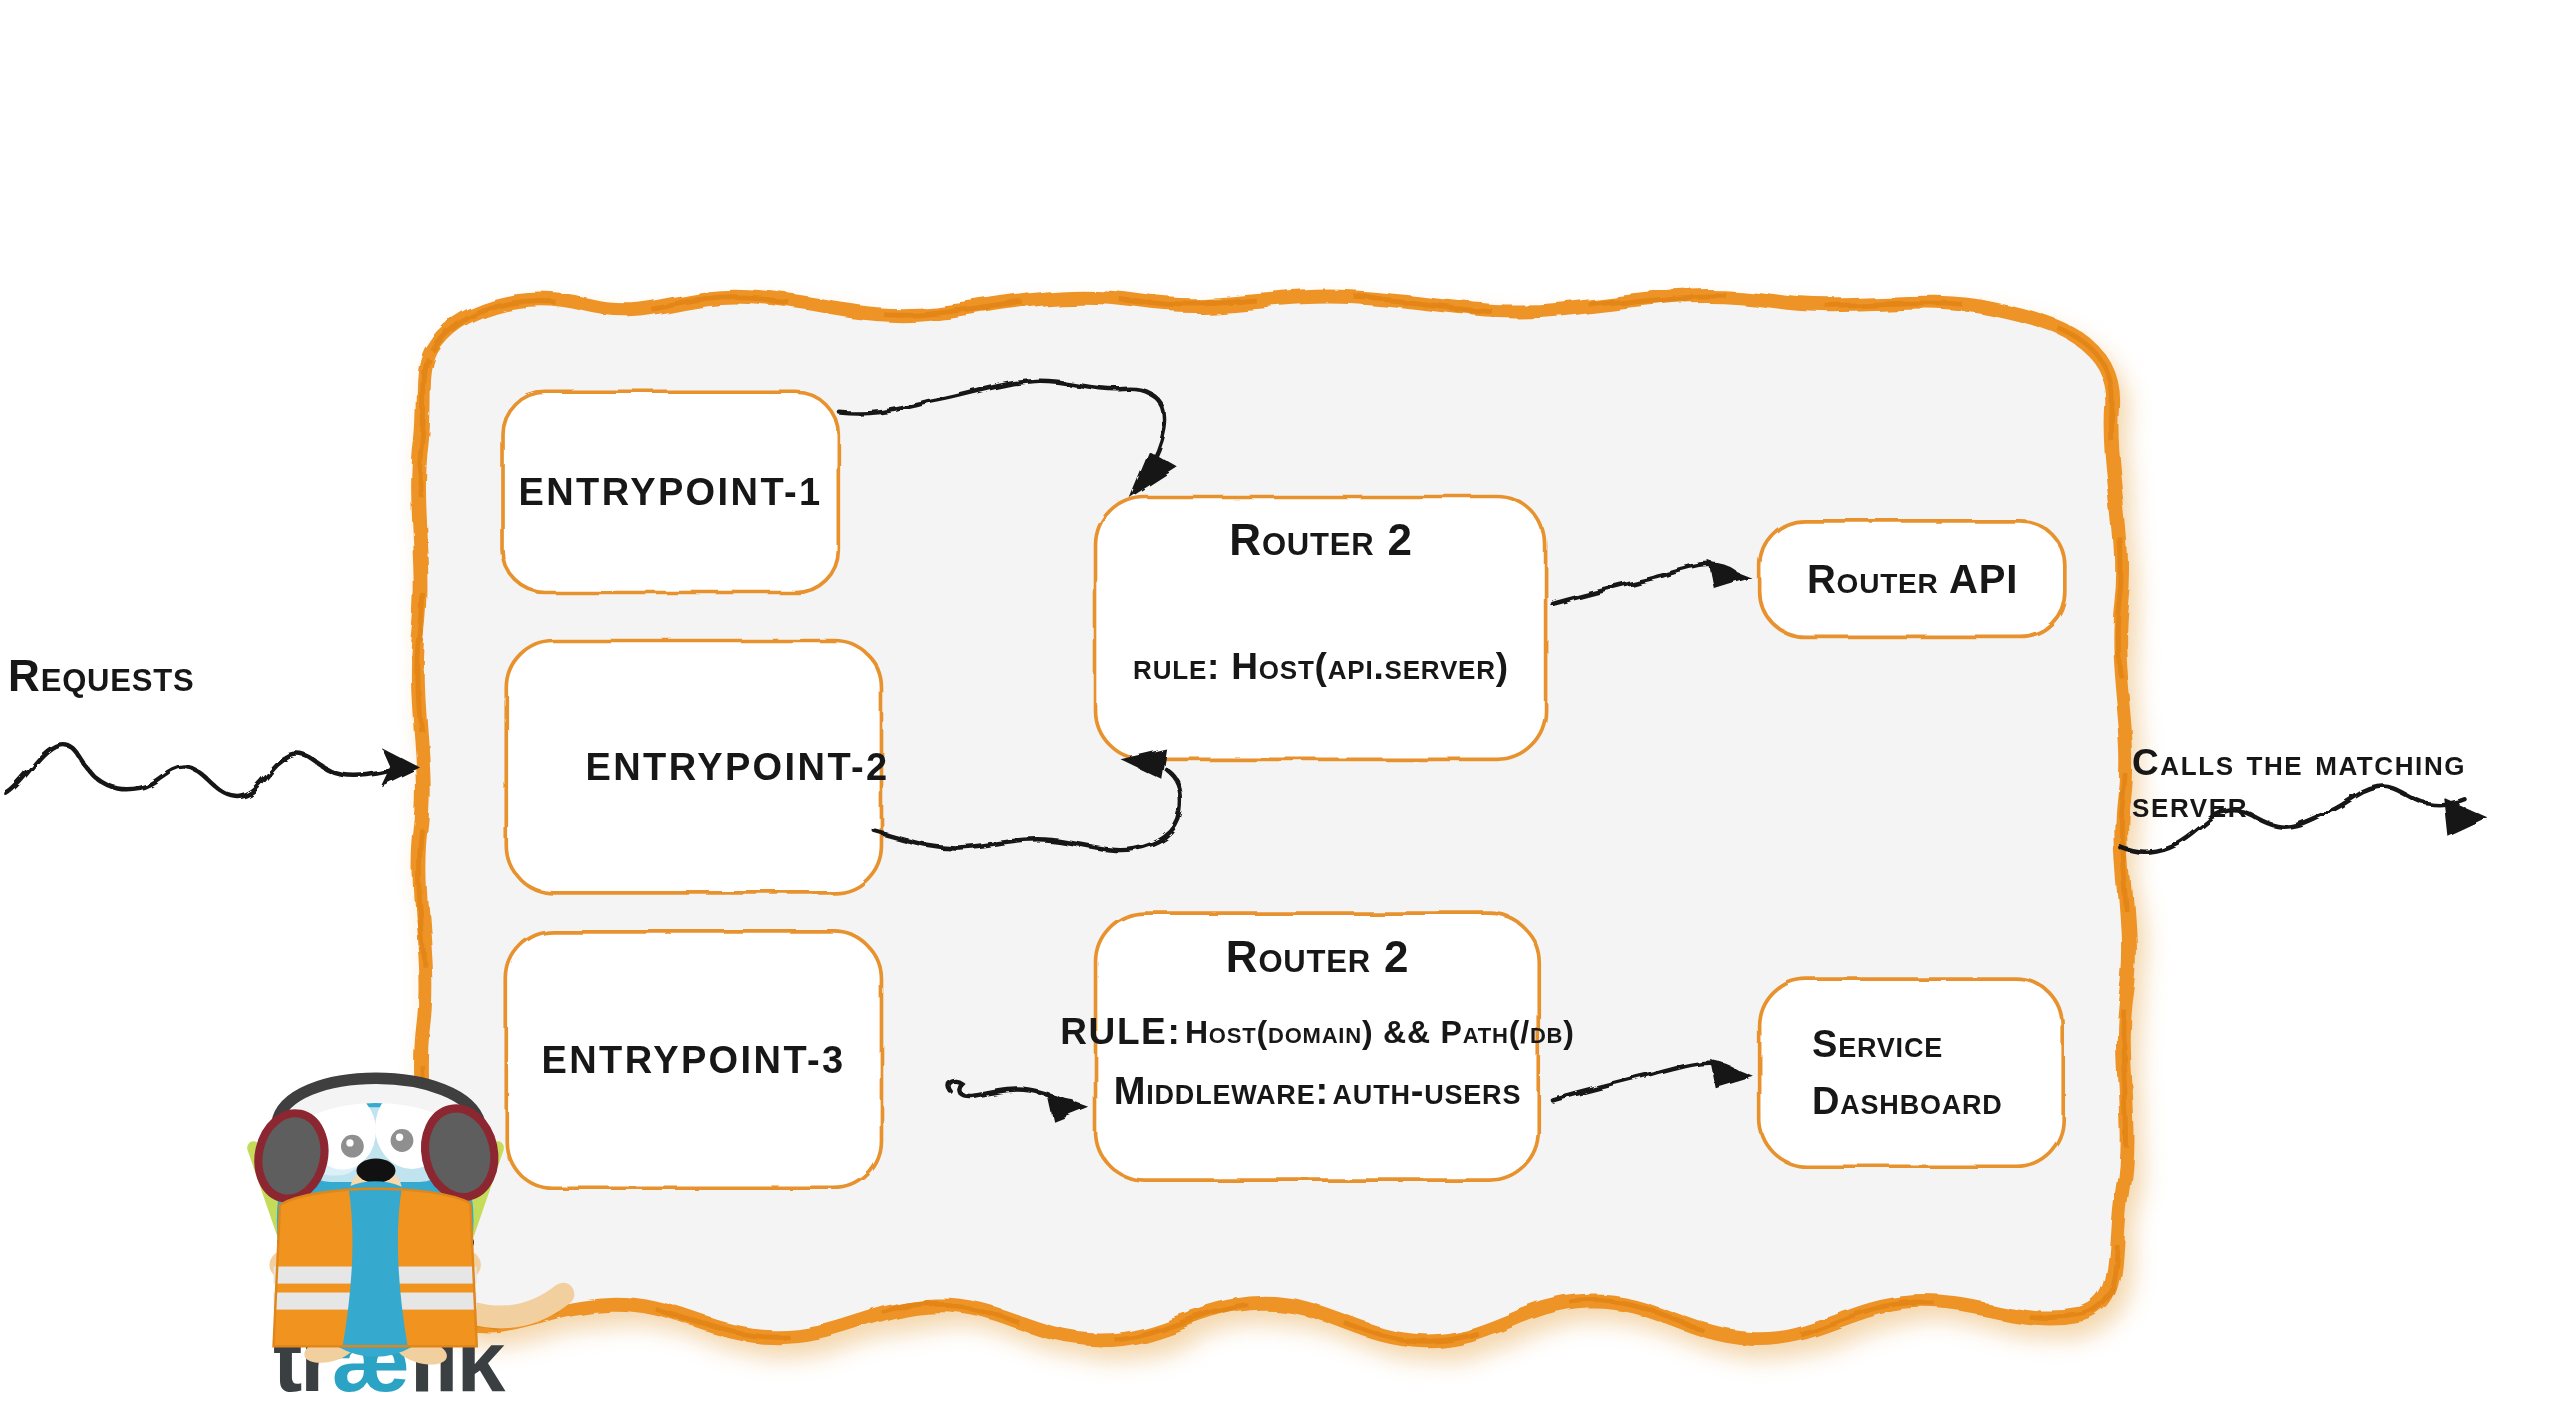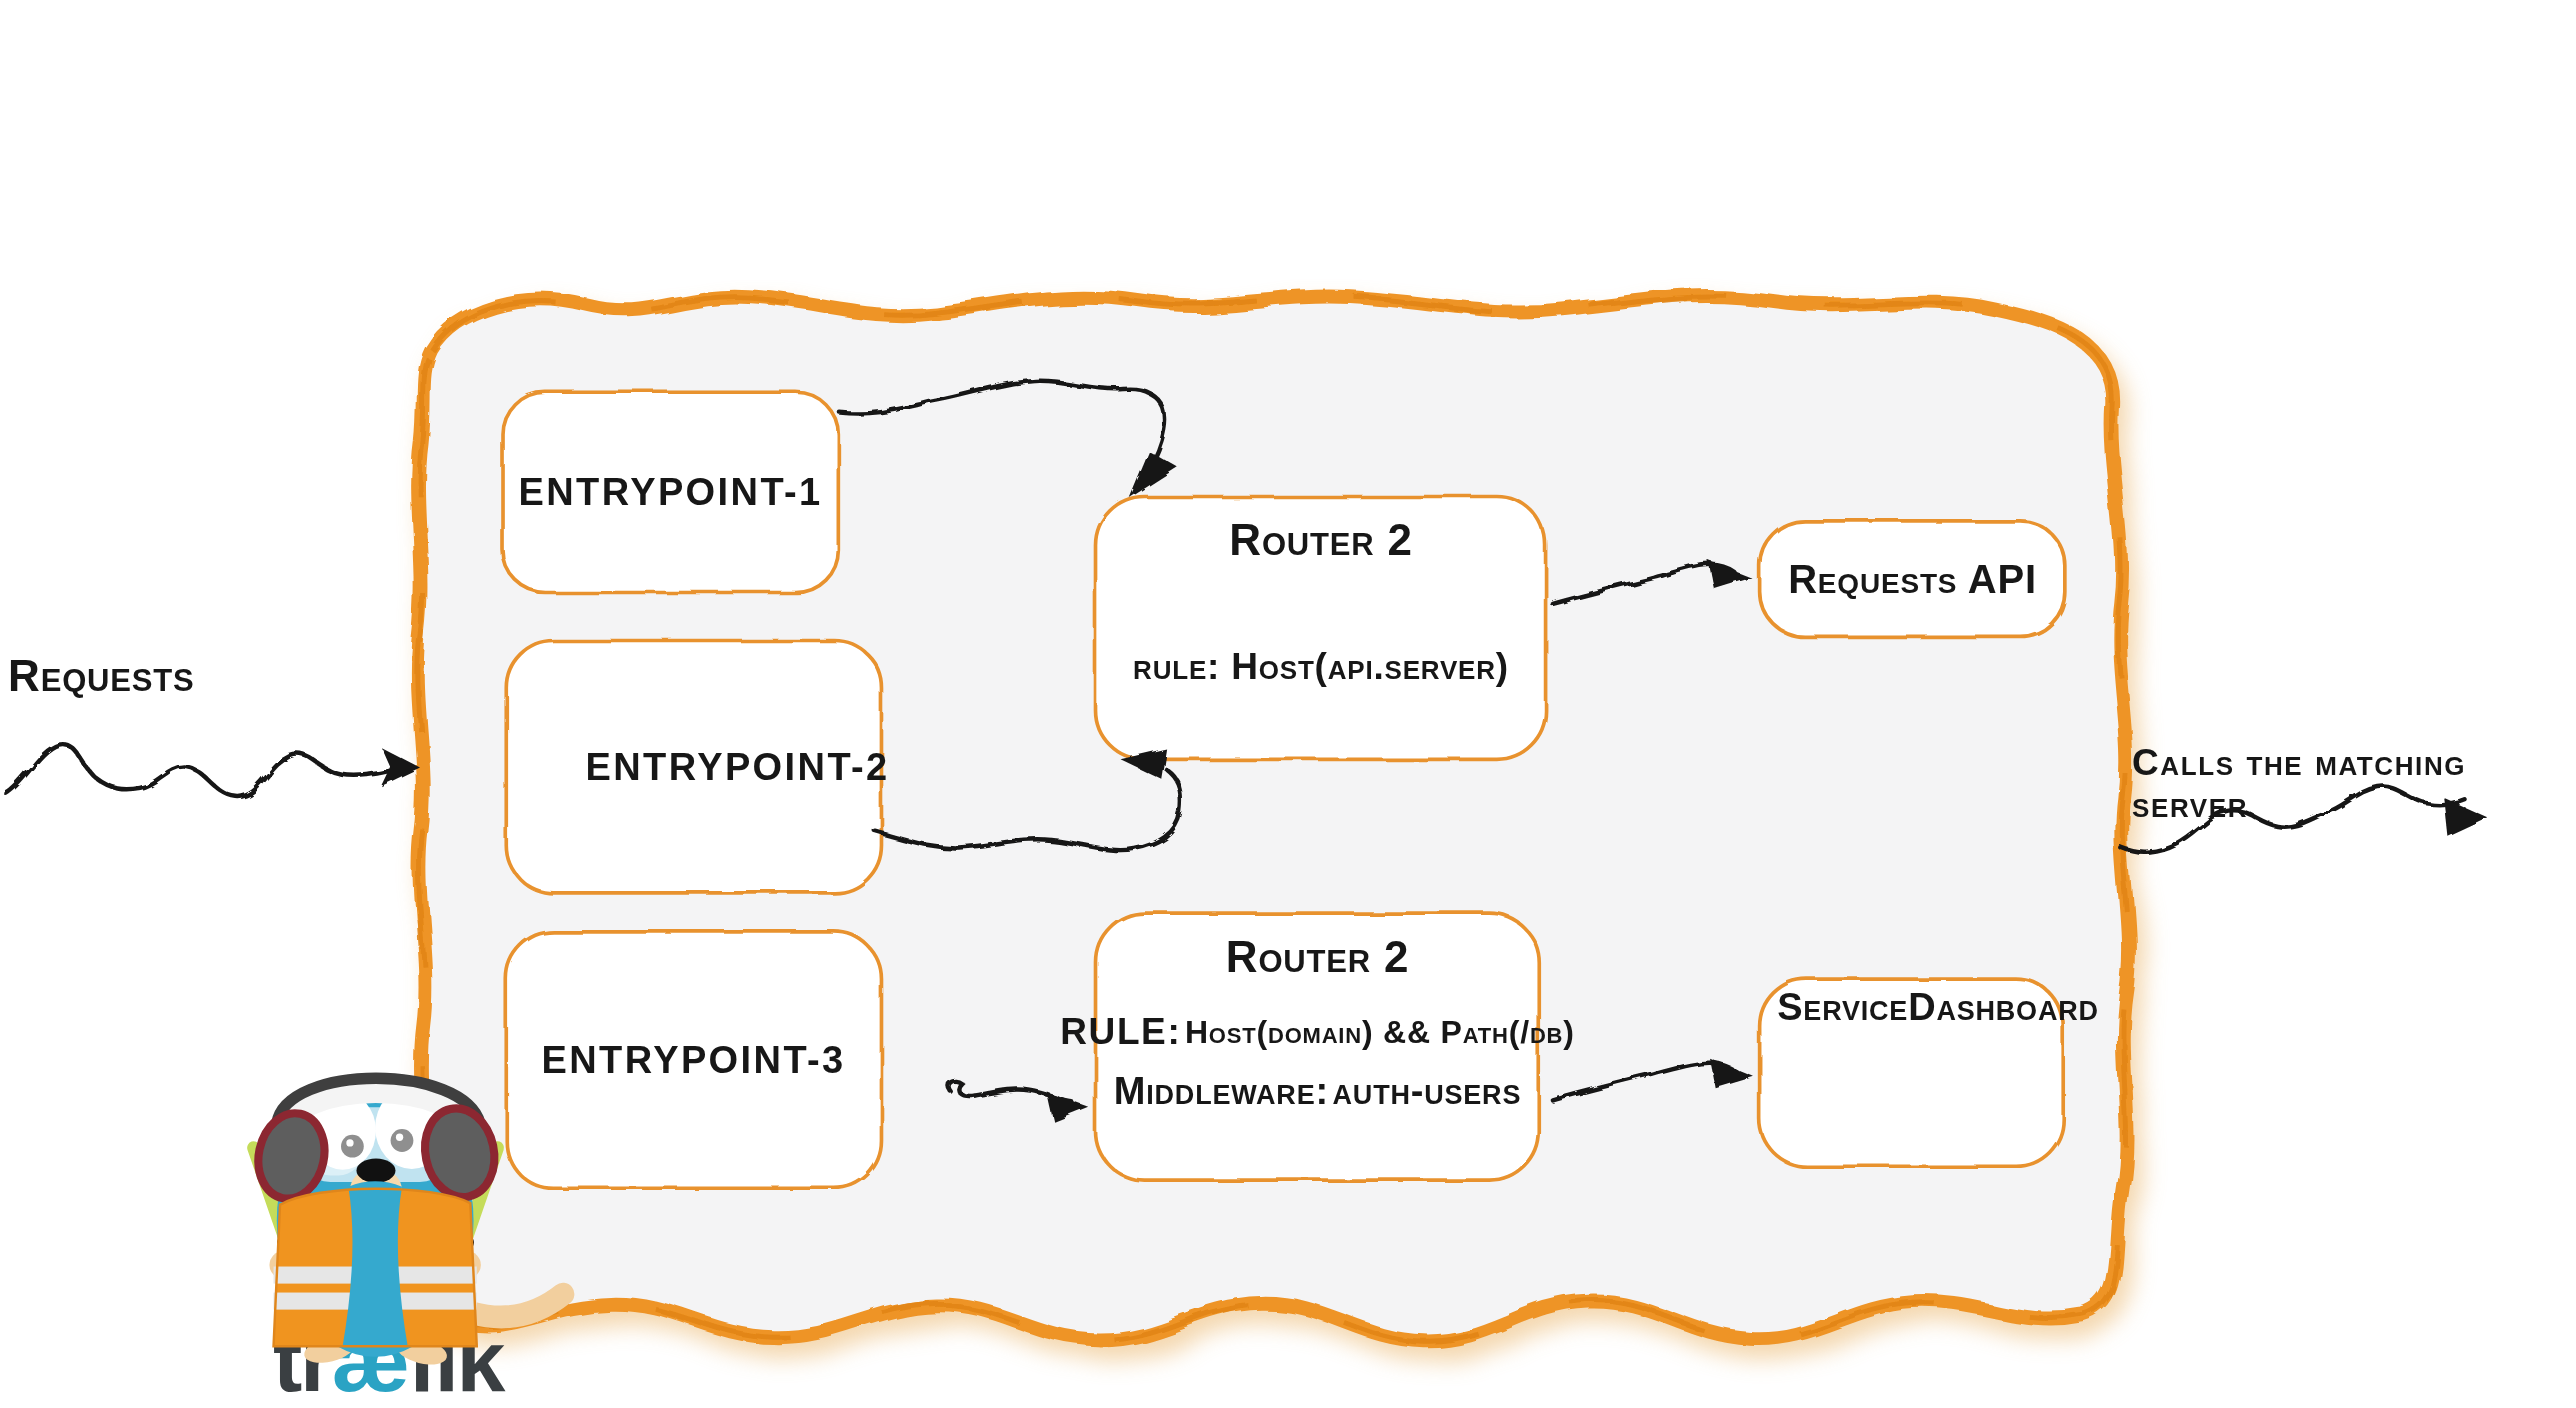--- a/index.html
+++ b/index.html
@@ -25,21 +25,21 @@
   #container-svg{filter:drop-shadow(9.8px 14.7px 11.4px rgba(226,152,48,.38));}
   .lbl-requests{left:8.1px;top:651px;width:244px;font-size:44px;}
   .lbl-calls{left:2132px;top:742px;width:456px;font-size:37px;letter-spacing:1.6px;}
   .ep-label{font-size:38px;}
   .r-title{font-size:44px;}
   .r-rule{font-size:37px;font-weight:600;}
   .r2-rule-label{font-size:37px;font-weight:700;letter-spacing:1.6px;font-variant-caps:normal;}
   .r2-rule-value{font-size:32px;}
   .r2-mw{font-size:38px;}
   .svc-label{font-size:40px;}
-  .svc-lines{display:flex;flex-direction:row;justify-content:center;padding-left:52px;box-sizing:border-box;}
+  .svc-lines{display:flex;flex-direction:column;justify-content:center;padding-left:52px;box-sizing:border-box;}
   .svc-lines div{font-size:38px;line-height:1.5;}
   .logo{left:273px;top:1317px;width:326px;font-size:88px;font-weight:700;letter-spacing:-2.4px;line-height:1;color:#3a3f42;}
   .logo .ae{color:#2aa3c4;}
 </style>
 </head>
 <body>
 
 <svg id="container-svg" width="2576" height="1408" viewBox="0 0 3165 1730">
   <defs>
     <filter id="rough1" x="-5%" y="-5%" width="110%" height="110%">
@@ -160,21 +160,21 @@
 <div class="abs hand r-rule center-box" style="left:1096px;top:641px;width:450px;height:52px;">rule: Host(api.server)</div>
 
 <div class="abs hand r-title center-box" style="left:1096px;top:926px;width:443px;height:62px;">Router 2</div>
 <div class="abs center-box" style="left:1100px;top:1009px;width:435px;height:46px;white-space:pre;">
   <span class="r2-rule-label">RULE:</span><span>&nbsp;</span><span class="hand r2-rule-value">Host(domain) &amp;&amp; Path(/db)</span>
 </div>
 <div class="abs center-box" style="left:1100px;top:1063px;width:435px;height:57px;white-space:pre;">
   <span class="hand r2-mw">Middleware:</span><span>&nbsp;</span><span class="hand r2-mw">auth-users</span>
 </div>
 
-<div class="abs hand svc-label center-box" style="left:1760px;top:521px;width:305px;height:116px;">Requests API</div>
+<div class="abs hand svc-label center-box" style="left:1760px;top:521px;width:305px;height:116px;">Router API</div>
 
 <div class="abs svc-lines" style="left:1760px;top:979px;width:304px;height:187px;">
   <div class="hand">Service</div>
   <div class="hand">Dashboard</div>
 </div>
 
 <div class="abs hand lbl-calls">Calls the matching server</div>
 
 <div class="abs logo">
   <span>tr</span><span class="ae">æ</span><span>fik</span>

